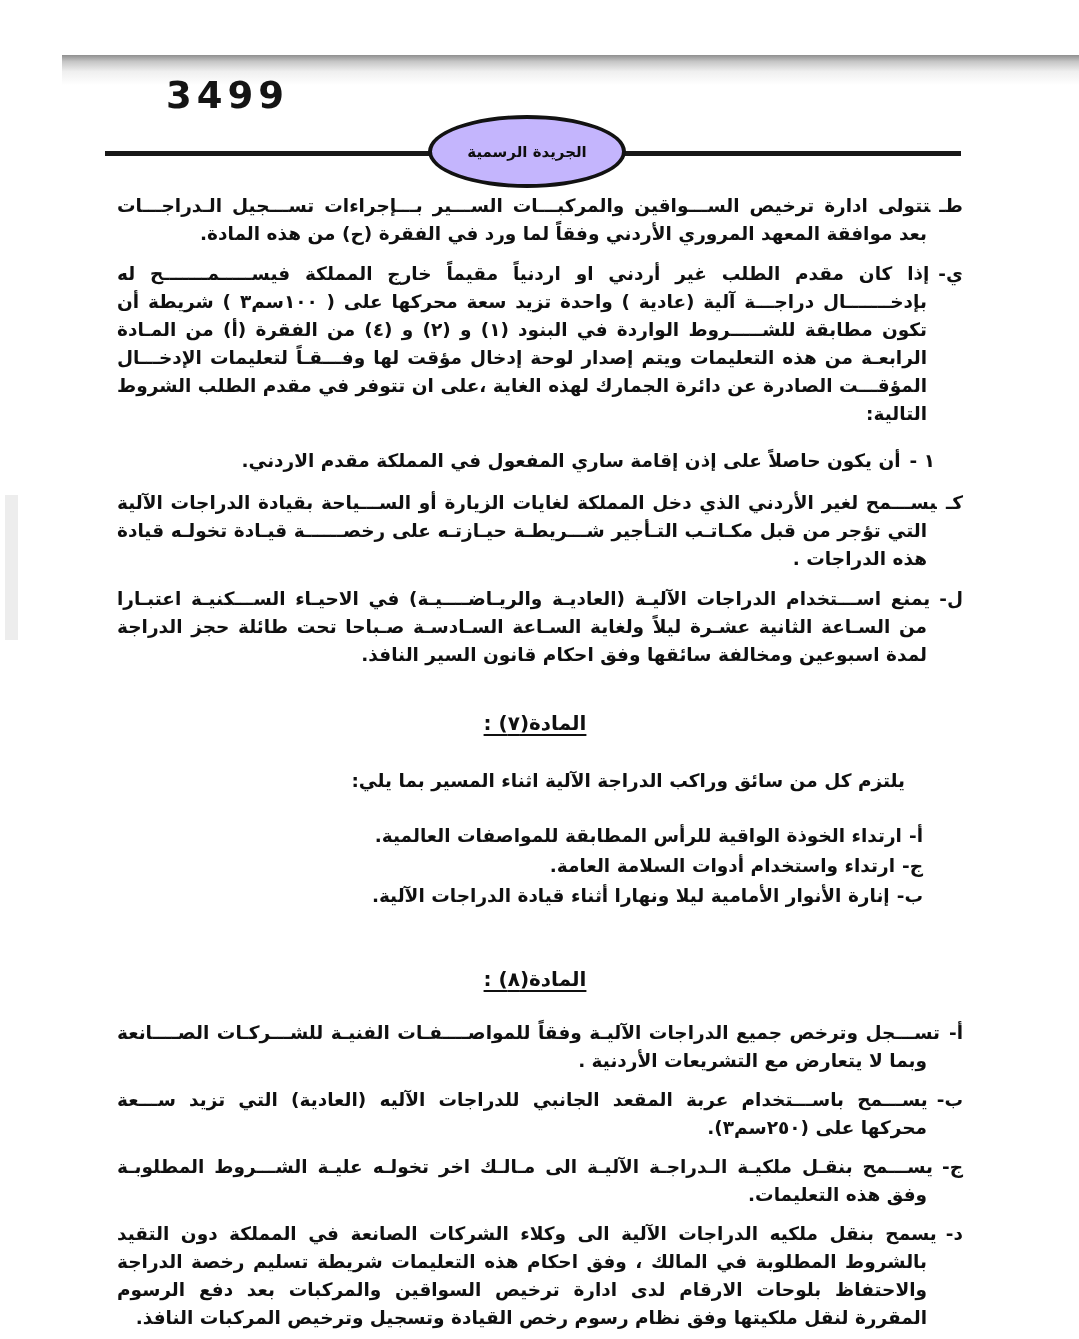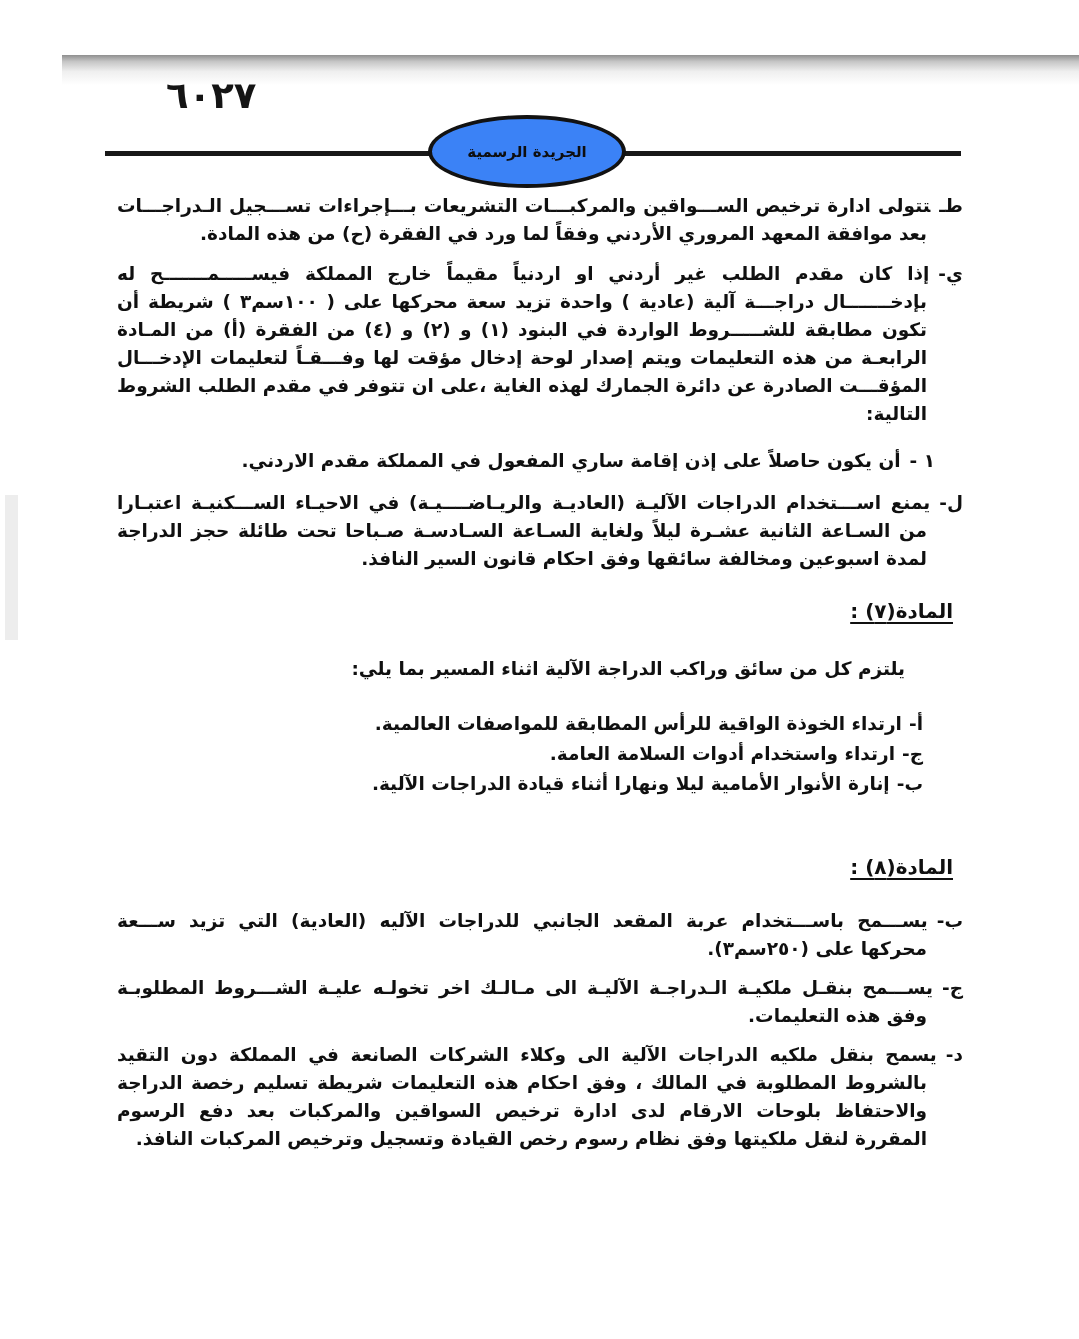--- a/index.html
+++ b/index.html
@@ -18,21 +18,21 @@
   .page-number{
     position:absolute;top:74px;left:166px;
     font-size:37px;font-weight:bold;letter-spacing:5px;color:#141414;
     direction:rtl;
   }
   .masthead-rule{
     position:absolute;top:151px;left:105px;width:856px;height:5px;background:#181818;
   }
   .masthead-oval{
     position:absolute;top:115px;left:428px;width:198px;height:73px;
-    background:#3b82f6;border:4px solid #121212;border-radius:50%;
+    background:#c4b5fd;border:4px solid #121212;border-radius:50%;
     box-sizing:border-box;
     display:flex;align-items:center;justify-content:center;
     font-size:15px;font-weight:bold;direction:rtl;
   }
   .content{
     position:absolute;top:192px;right:116px;width:846px;
     direction:rtl;font-weight:bold;font-size:18.5px;line-height:28px;color:#101010;
   }
   .clause{
     text-align:justify;text-align-last:right;
@@ -41,69 +41,71 @@
   }
   .marker{padding-left:9px;}
   .sub-item{
     margin-right:28px;
     padding-right:40px;text-indent:-40px;
     text-align:justify;text-align-last:right;
     margin-bottom:2px;
   }
   .sub-items{margin-bottom:14px;}
   .article-heading{
-    margin:24px 10px 0 0;text-align:right;font-size:20px;
+    margin:40px 10px 0 0;text-align:center;font-size:20px;
   }
   .article-heading .heading-text{text-decoration:underline;text-underline-offset:4px;}
   .a7-intro{margin:30px 58px 0 0;}
   .a7-items{margin:26px 40px 0 120px;text-align:right;line-height:30px;}
   .a7-item{display:block;}
   .a7-item .marker{padding-left:7px;}
   .article8-block .clause{margin-bottom:11px;}
   .spacer-a8{height:26px;}
 </style>
 </head>
 <body>
 
 <div class="top-shadow"></div>
 <div class="left-artifact"></div>
 
-<div class="page-number">٦٠٢٧</div>
+<div class="page-number">3499</div>
 
 <div class="masthead-rule"></div>
 <div class="masthead-oval">
   <span>الجريدة الرسمية</span>
 </div>
 
 <div class="content">
 
-  <p class="clause"><span class="marker">طـ</span><span>تتولى ادارة ترخيص الســـواقين والمركبـــات التشريعات بـــإجراءات تســـجيل الـدراجـــات بعد موافقة المعهد المروري الأردني وفقاً لما ورد في الفقرة (ح) من هذه المادة.</span></p>
+  <p class="clause"><span class="marker">طـ</span><span>تتولى ادارة ترخيص الســـواقين والمركبـــات الســـير بـــإجراءات تســـجيل الـدراجـــات بعد موافقة المعهد المروري الأردني وفقاً لما ورد في الفقرة (ح) من هذه المادة.</span></p>
 
   <p class="clause" style="margin-bottom:4px;"><span class="marker">ي-</span><span>إذا كان مقدم الطلب غير أردني او اردنياً مقيماً خارج المملكة فيســـــمـــــــح له بإدخـــــــال دراجـــة آلية (عادية ) واحدة تزيد سعة محركها على ( ١٠٠سم٣ ) شريطة أن تكون مطابقة للشـــــروط الواردة في البنود (١) و (٢) و (٤) من الفقرة (أ) من المـادة الرابعـة من هذه التعليمات ويتم إصدار لوحة إدخال مؤقت لها وفـــقـاً لتعليمات الإدخـــال المؤقـــت الصادرة عن دائرة الجمارك لهذه الغاية ،على ان تتوفر في مقدم الطلب الشروط التالية:</span></p>
 
   <div class="sub-items">
     <p class="sub-item"><span class="marker">١ -</span><span>أن يكون حاصلاً على إذن إقامة ساري المفعول في المملكة مقدم الاردني.</span></p>
   </div>
 
+  <p class="clause"><span class="marker">كـ</span><span>يســـمح لغير الأردني الذي دخل المملكة لغايات الزيارة أو الســـياحة بقيادة الدراجات الآلية التي تؤجر من قبل مكـاتـب التـأجير شـــريطـة حيـازتـه على رخصــــــة قيـادة تخولـه قيادة هذه الدراجات .</span></p>
 
   <p class="clause"><span class="marker">ل-</span><span>يمنع اســـتخدام الدراجات الآليـة (العاديـة والريـاضــــيـة) في الاحيـاء الســـكنيـة اعتبـارا من السـاعة الثانية عشـرة ليلاً ولغاية السـاعة السـادسـة صـباحا تحت طائلة حجز الدراجة لمدة اسبوعين ومخالفة سائقها وفق احكام قانون السير النافذ.</span></p>
 
   <div class="article-heading"><span class="heading-text">المادة(٧) :</span></div>
 
   <div class="a7-intro">يلتزم كل من سائق وراكب الدراجة الآلية اثناء المسير بما يلي:</div>
 
   <div class="a7-items">
     <span class="a7-item"><span class="marker">أ-</span><span>ارتداء الخوذة الواقية للرأس المطابقة للمواصفات العالمية.</span></span>
     <span class="a7-item"><span class="marker">ج-</span><span>ارتداء واستخدام أدوات السلامة العامة.</span></span>
     <span class="a7-item"><span class="marker">ب-</span><span>إنارة الأنوار الأمامية ليلا ونهارا أثناء قيادة الدراجات الآلية.</span></span>
   </div>
 
   <div class="article-heading" style="margin-top:54px;"><span class="heading-text">المادة(٨) :</span></div>
 
   <div class="spacer-a8"></div>
 
   <div class="article8-block">
+    <p class="clause"><span class="marker">أ-</span><span>تســـجل وترخص جميع الدراجات الآليـة وفقاً للمواصــــفـات الفنيـة للشـــركـات الصــــانعة وبما لا يتعارض مع التشريعات الأردنية .</span></p>
     <p class="clause"><span class="marker">ب-</span><span>يســـمح باســـتخدام عربة المقعد الجانبي للدراجات الآليه (العادية) التي تزيد ســـعة محركها على (٢٥٠سم٣).</span></p>
     <p class="clause"><span class="marker">ج-</span><span>يســـمح بنقـل ملكيـة الـدراجـة الآليـة الى مـالـك اخر تخولـه عليـة الشـــروط المطلوبـة وفق هذه التعليمات.</span></p>
     <p class="clause"><span class="marker">د-</span><span>يسمح بنقل ملكيه الدراجات الآلية الى وكلاء الشركات الصانعة في المملكة دون التقيد بالشروط المطلوبة في المالك ، وفق احكام هذه التعليمات شريطة تسليم رخصة الدراجة والاحتفاظ بلوحات الارقام لدى ادارة ترخيص السواقين والمركبات بعد دفع الرسوم المقررة لنقل ملكيتها وفق نظام رسوم رخص القيادة وتسجيل وترخيص المركبات النافذ.</span></p>
   </div>
 
 </div>
 
 </body></html>

